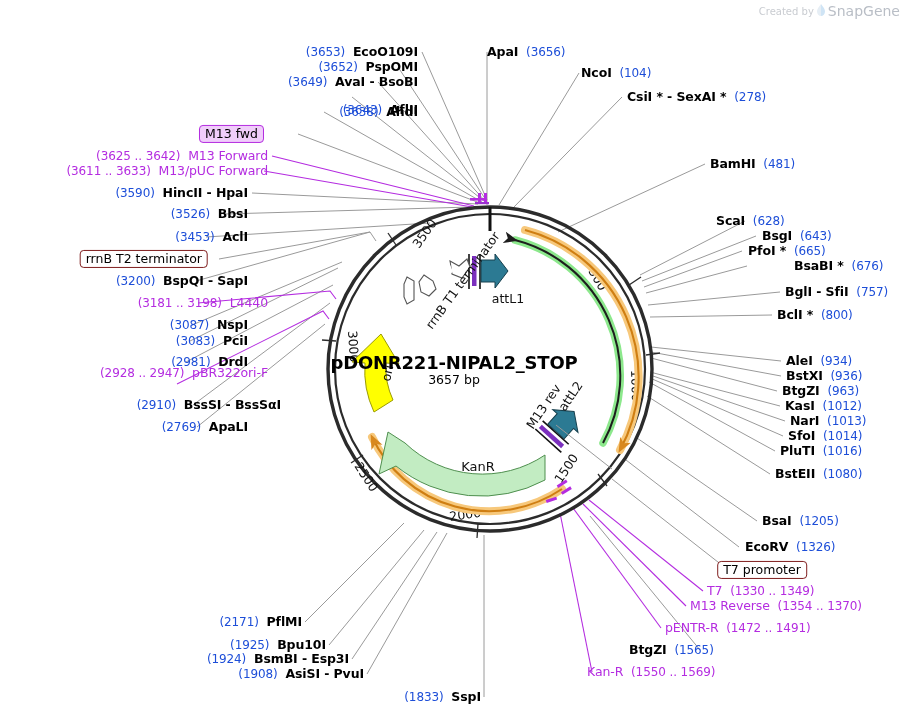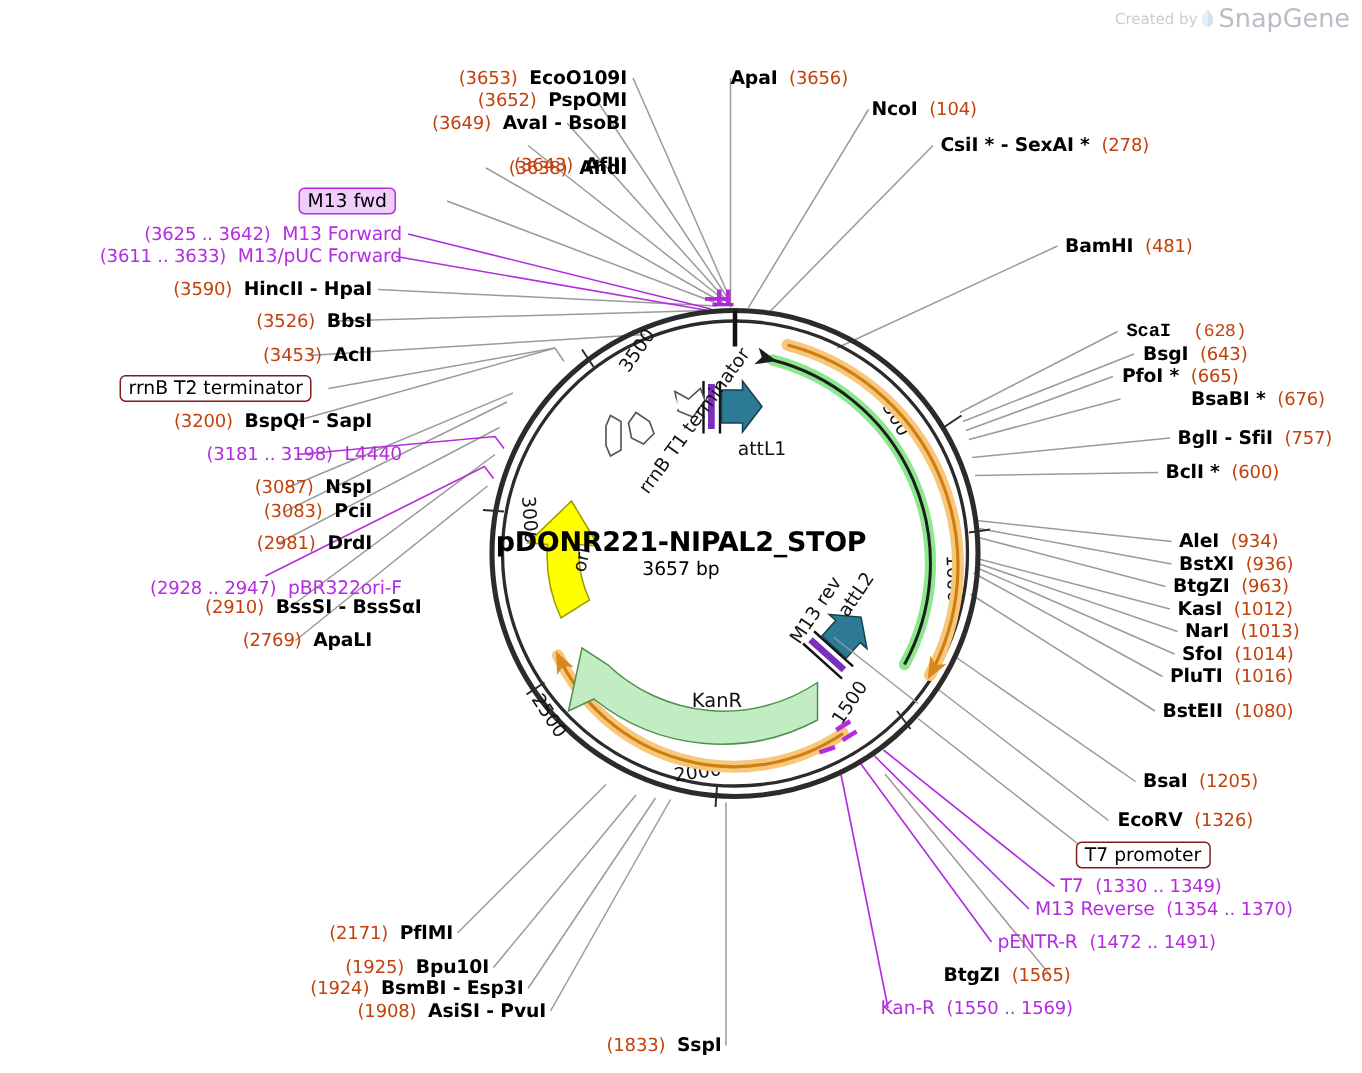--- a/index.html
+++ b/index.html
@@ -12,21 +12,21 @@
   #map{position:absolute;left:0;top:0;width:908px;height:715px;}
 
   
   .lbl{
     position:absolute;white-space:nowrap;line-height:1;
     font-size:12.5px;letter-spacing:-0.1px;
   }
   .lbl.r{transform:translate(-100%,-50%);}   
   .lbl.l{transform:translate(0,-50%);}    
 
-  .pos{font-size:12px;color:#c2410c;font-weight:400;}
+  .pos{font-size:12px;color:#1d4ed8;font-weight:400;}
   .enz{font-weight:bold;font-size:12.5px;color:#000;}
   .dash{font-weight:bold;}
   .star{font-weight:bold;}
 
   .prim{color:#b42ce0;font-size:12.5px;font-weight:400;}
   .prim .pos{color:#b42ce0;font-size:12px;}
 
   
   .boxed{
     position:absolute;white-space:nowrap;font-size:12.5px;
@@ -47,21 +47,21 @@
   .ctr-bp{
     position:absolute;left:454px;top:379px;transform:translate(-50%,-50%);
     font-size:12.5px;white-space:nowrap;
   }
 
   
   .wm{
     position:absolute;right:8px;top:3px;font-size:10px;color:#c9ccd1;
     display:flex;align-items:center;gap:3px;
   }
-  .wm .sg{font-size:17px;color:#b9bec6;letter-spacing:0px;}
+  .wm .sg{font-size:14px;color:#b9bec6;letter-spacing:0px;}
   .wm .tri{display:inline-block;}
 </style>
 </head>
 <body>
 
 <svg id="map" viewBox="0 0 908 715">
   <defs>
     <marker id="aw" markerWidth="7" markerHeight="7" refX="5.5" refY="3.5" orient="auto">
       <path d="M7,3.5 L0,0.6 L1.8,3.5 L0,6.4 Z" fill="#1d1d1d"></path>
     </marker>
@@ -266,38 +266,38 @@
     <div class="lbl r prim" style="left: 268px; top: 156px;"><span class="pos">(3625 .. 3642)</span>&nbsp; <span>M13 Forward</span></div>
     <div class="lbl r prim" style="left: 268px; top: 171px;"><span class="pos">(3611 .. 3633)</span>&nbsp; <span>M13/pUC Forward</span></div>
     <div class="lbl r" style="left: 248px; top: 193px;"><span class="pos">(3590)</span>&nbsp; <span class="enz">HincII</span><span class="dash"> - </span><span class="enz">HpaI</span></div>
     <div class="lbl r" style="left: 248px; top: 214px;"><span class="pos">(3526)</span>&nbsp; <span class="enz">BbsI</span></div>
     <div class="lbl r" style="left: 248px; top: 237px;"><span class="pos">(3453)</span>&nbsp; <span class="enz">AclI</span></div>
     <div class="lbl r" style="left: 248px; top: 281px;"><span class="pos">(3200)</span>&nbsp; <span class="enz">BspQI</span><span class="dash"> - </span><span class="enz">SapI</span></div>
     <div class="lbl r prim" style="left: 268px; top: 303px;"><span class="pos">(3181 .. 3198)</span>&nbsp; <span>L4440</span></div>
     <div class="lbl r" style="left: 248px; top: 325px;"><span class="pos">(3087)</span>&nbsp; <span class="enz">NspI</span></div>
     <div class="lbl r" style="left: 248px; top: 341px;"><span class="pos">(3083)</span>&nbsp; <span class="enz">PciI</span></div>
     <div class="lbl r" style="left: 248px; top: 362px;"><span class="pos">(2981)</span>&nbsp; <span class="enz">DrdI</span></div>
-    <div class="lbl r prim" style="left: 268px; top: 392px;"><span class="pos">(2928 .. 2947)</span>&nbsp; <span>pBR322ori-F</span></div>
+    <div class="lbl r prim" style="left: 268px; top: 373px;"><span class="pos">(2928 .. 2947)</span>&nbsp; <span>pBR322ori-F</span></div>
     <div class="lbl r" style="left: 248px; top: 405px; margin-left: 33px;"><span class="pos">(2910)</span>&nbsp; <span class="enz">BssSI</span><span class="dash"> - </span><span class="enz">BssSαI</span></div>
     <div class="lbl r" style="left: 248px; top: 427px;"><span class="pos">(2769)</span>&nbsp; <span class="enz">ApaLI</span></div>
     <div class="lbl r" style="left: 302px; top: 622px;"><span class="pos">(2171)</span>&nbsp; <span class="enz">PflMI</span></div>
     <div class="lbl r" style="left: 326px; top: 645px;"><span class="pos">(1925)</span>&nbsp; <span class="enz">Bpu10I</span></div>
     <div class="lbl r" style="left: 349px; top: 659px;"><span class="pos">(1924)</span>&nbsp; <span class="enz">BsmBI</span><span class="dash"> - </span><span class="enz">Esp3I</span></div>
     <div class="lbl r" style="left: 364px; top: 674px;"><span class="pos">(1908)</span>&nbsp; <span class="enz">AsiSI</span><span class="dash"> - </span><span class="enz">PvuI</span></div>
     <div class="lbl r" style="left: 481px; top: 697px;"><span class="pos">(1833)</span>&nbsp; <span class="enz">SspI</span></div>
     <div class="lbl l" style="left: 487px; top: 52px;"><span class="enz">ApaI</span>&nbsp; <span class="pos">(3656)</span></div>
     <div class="lbl l" style="left: 581px; top: 73px;"><span class="enz">NcoI</span>&nbsp; <span class="pos">(104)</span></div>
     <div class="lbl l" style="left: 627px; top: 97px;"><span class="enz">CsiI</span><span class="star"> *</span><span class="dash"> - </span><span class="enz">SexAI</span><span class="star"> *</span>&nbsp; <span class="pos">(278)</span></div>
     <div class="lbl l" style="left: 710px; top: 164px;"><span class="enz">BamHI</span>&nbsp; <span class="pos">(481)</span></div>
-    <div class="lbl l" style="left: 751px; top: 221px; font-family: Liberation Mono, monospace;"><span class="enz">ScaI</span>&nbsp; <span class="pos">(628)</span></div>
+    <div class="lbl l" style="left: 716px; top: 221px;"><span class="enz">ScaI</span>&nbsp; <span class="pos">(628)</span></div>
     <div class="lbl l" style="left: 762px; top: 236px;"><span class="enz">BsgI</span>&nbsp; <span class="pos">(643)</span></div>
     <div class="lbl l" style="left: 748px; top: 251px;"><span class="enz">PfoI</span><span class="star"> *</span>&nbsp; <span class="pos">(665)</span></div>
     <div class="lbl l" style="left: 753px; top: 266px; margin-left: 41px;"><span class="enz">BsaBI</span><span class="star"> *</span>&nbsp; <span class="pos">(676)</span></div>
     <div class="lbl l" style="left: 785px; top: 292px;"><span class="enz">BglI</span><span class="dash"> - </span><span class="enz">SfiI</span>&nbsp; <span class="pos">(757)</span></div>
-    <div class="lbl l" style="left: 777px; top: 315px;"><span class="enz">BclI</span><span class="star"> *</span>&nbsp; <span class="pos">(600)</span></div>
+    <div class="lbl l" style="left: 777px; top: 315px;"><span class="enz">BclI</span><span class="star"> *</span>&nbsp; <span class="pos">(800)</span></div>
     <div class="lbl l" style="left: 786px; top: 361px;"><span class="enz">AleI</span>&nbsp; <span class="pos">(934)</span></div>
     <div class="lbl l" style="left: 786px; top: 376px;"><span class="enz">BstXI</span>&nbsp; <span class="pos">(936)</span></div>
     <div class="lbl l" style="left: 782px; top: 391px;"><span class="enz">BtgZI</span>&nbsp; <span class="pos">(963)</span></div>
     <div class="lbl l" style="left: 785px; top: 406px;"><span class="enz">KasI</span>&nbsp; <span class="pos">(1012)</span></div>
     <div class="lbl l" style="left: 790px; top: 421px;"><span class="enz">NarI</span>&nbsp; <span class="pos">(1013)</span></div>
     <div class="lbl l" style="left: 788px; top: 436px;"><span class="enz">SfoI</span>&nbsp; <span class="pos">(1014)</span></div>
     <div class="lbl l" style="left: 780px; top: 451px;"><span class="enz">PluTI</span>&nbsp; <span class="pos">(1016)</span></div>
     <div class="lbl l" style="left: 775px; top: 474px;"><span class="enz">BstEII</span>&nbsp; <span class="pos">(1080)</span></div>
     <div class="lbl l" style="left: 762px; top: 521px;"><span class="enz">BsaI</span>&nbsp; <span class="pos">(1205)</span></div>
     <div class="lbl l" style="left: 745px; top: 547px;"><span class="enz">EcoRV</span>&nbsp; <span class="pos">(1326)</span></div>

